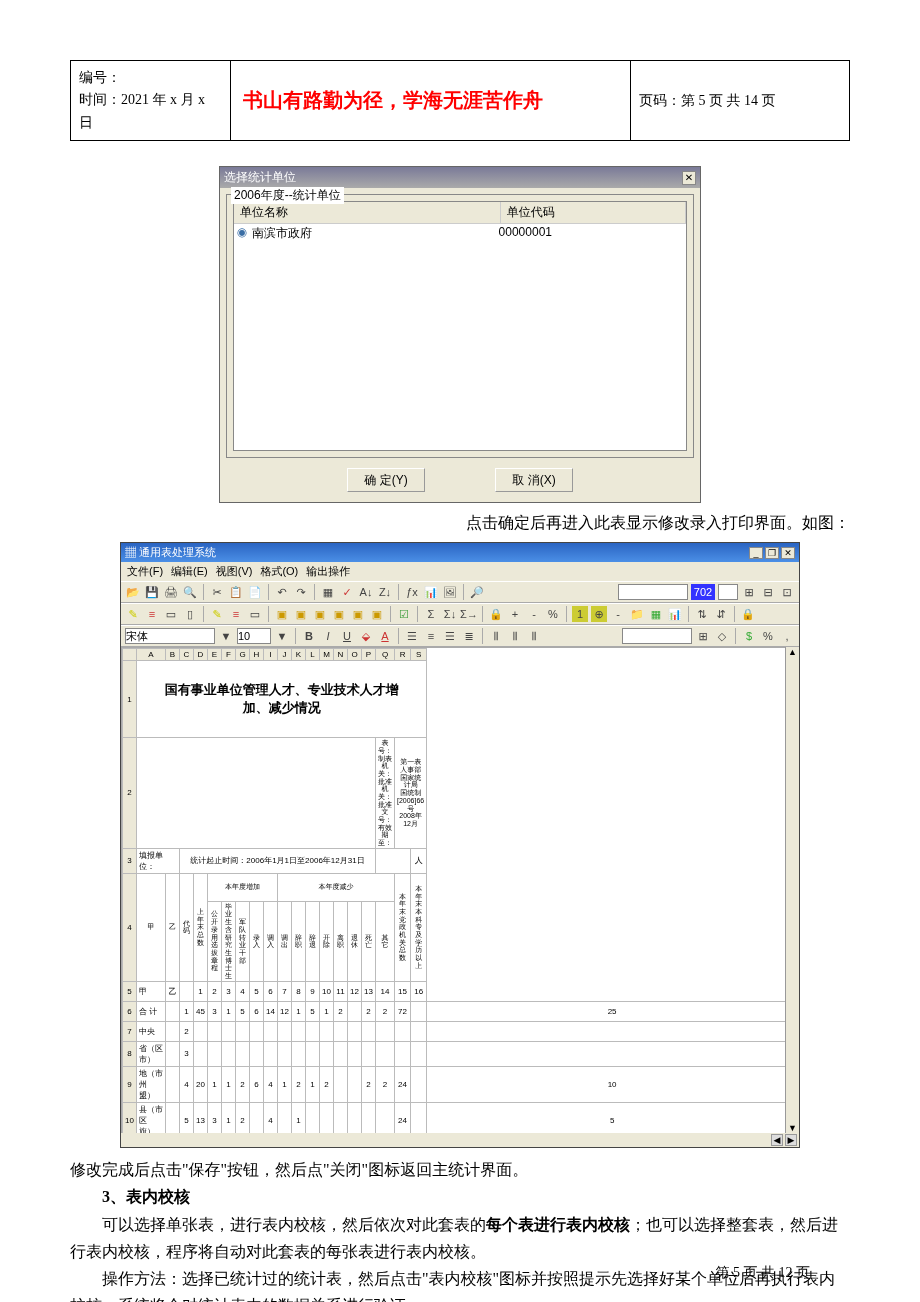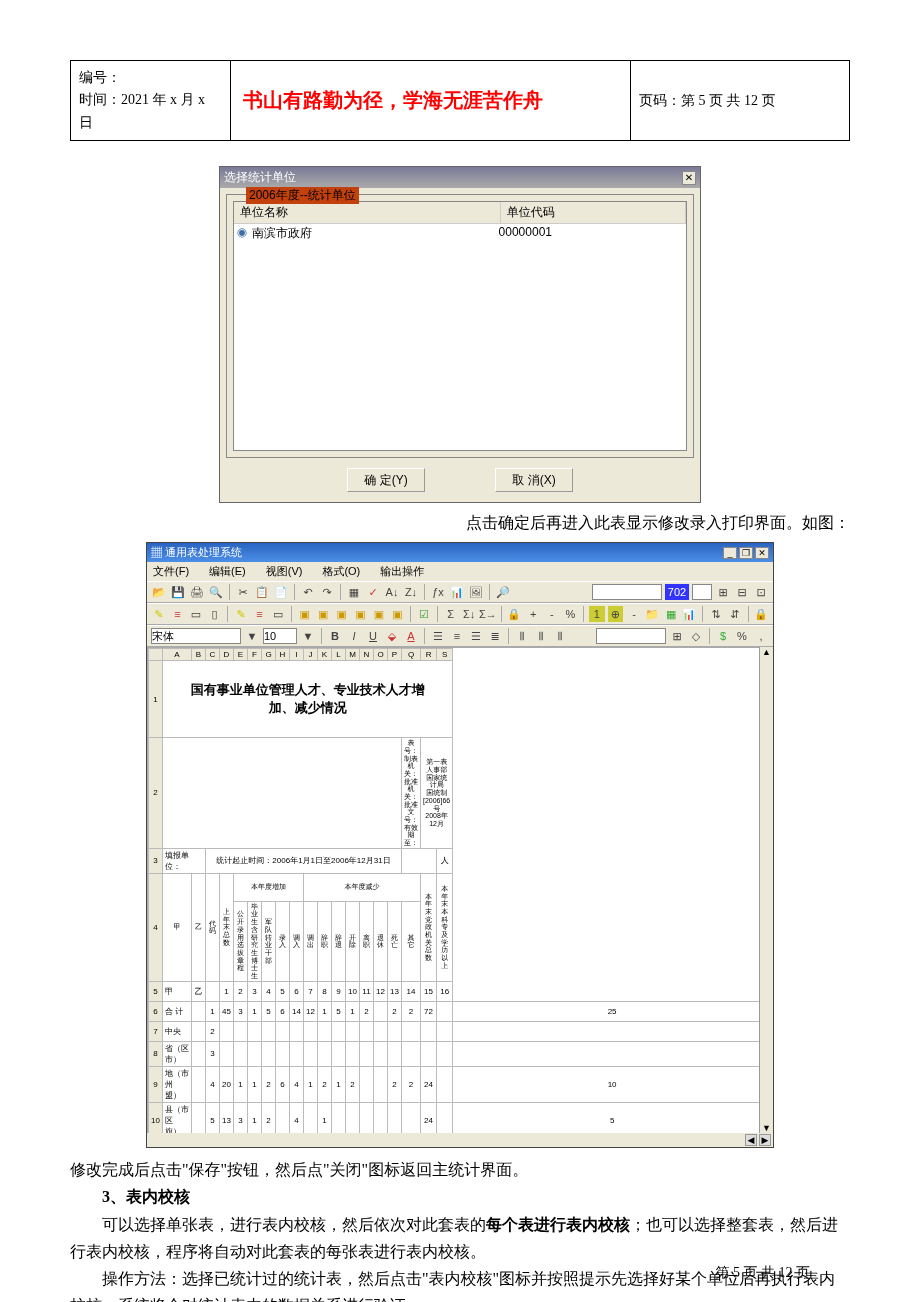--- a/index.html
+++ b/index.html
@@ -11,42 +11,42 @@
   .header-table .col2 { width: 400px; color: #f00; font-size: 20px; font-weight: bold; text-align: left; padding-left: 12px; }
   .header-table .col3 { width: auto; }
 
   
   .dialog-shot { width: 482px; margin: 0 auto 10px auto; }
   .dialog { border: 1px solid #666; background: #ece9d8; font-family: "SimSun", sans-serif; font-size: 12px; }
   .dlg-title { background: linear-gradient(#7a7a98, #aaa); color: #fff; padding: 2px 4px; display: flex; justify-content: space-between; align-items: center; }
   .dlg-title .close { background: #ece9d8; color: #000; width: 14px; height: 14px; display: flex; align-items: center; justify-content: center; border: 1px solid #888; font-size: 10px; }
   .dlg-body { padding: 6px; }
   .group { border: 1px solid #888; padding: 6px; position: relative; }
-  .group-title { position: absolute; top: -8px; left: 19px; background: #c2410c; padding: 0 3px; }
+  .group-title { position: absolute; top: -8px; left: 4px; background: #ffffff; padding: 0 3px; }
   .list { background: #fff; border: 1px solid #888; height: 250px; }
   .list-head { display: flex; background: #ece9d8; border-bottom: 1px solid #ccc; }
   .list-head span { padding: 2px 6px; border-right: 1px solid #ccc; }
   .lh-name { flex: 0 0 59%; }
   .lh-code { flex: 1; }
   .list-row { display: flex; padding: 1px 0; }
   .list-row .icon { width: 16px; text-align: center; color: #3a6ea5; }
   .list-row .name { flex: 0 0 55%; padding-left: 2px; }
   .list-row .code { flex: 1; }
   .dlg-buttons { display: flex; justify-content: center; gap: 70px; padding: 10px 0 4px; }
   .dlg-buttons button { width: 78px; height: 24px; background: #ece9d8; border: 1px solid #999; border-top-color: #fff; border-left-color: #fff; font-size: 12px; }
 
   .cap1 { text-align: right; margin: 6px 0 8px 120px; font-size: 16px; }
 
   
-  .app-shot { width: 628px; margin: 0 auto; }
+  .app-shot { width: 680px; margin: 0 auto; }
   .app { border: 1px solid #444; background: #ece9d8; font-family: "SimSun", sans-serif; font-size: 11px; }
   .app-title { background: linear-gradient(#2a64c2, #4b8fe6); color: #fff; padding: 2px 4px; display: flex; justify-content: space-between; align-items: center; }
   .app-title .icons { display: flex; gap: 2px; }
   .app-title .icons span { background: #ece9d8; color: #000; width: 14px; height: 12px; display: flex; align-items: center; justify-content: center; border: 1px solid #888; font-size: 9px; }
-  .menubar { display: flex; gap: 20px; padding: 2px 6px; background: #ece9d8; }
+  .menubar { display: flex; gap: 8px; padding: 2px 6px; background: #ece9d8; }
   .toolbar { display: flex; gap: 3px; padding: 2px 4px; border-top: 1px solid #fff; border-bottom: 1px solid #aaa; align-items: center; overflow: hidden; flex-wrap: nowrap; }
   .toolbar span { width: 16px; height: 16px; display: inline-flex; align-items: center; justify-content: center; font-size: 11px; color: #444; }
   .toolbar .sep { width: 1px; height: 16px; background: #aaa; margin: 0 2px; }
   .toolbar select, .toolbar input { font-size: 11px; height: 16px; border: 1px solid #888; }
   .font-sel { width: 90px; }
   .size-sel { width: 34px; }
   .combo { width: 70px; }
   .sheet-wrap { background: #aaa; padding: 1px; height: 500px; overflow: hidden; position: relative; }
   .sheet { background: #fff; width: 100%; border-collapse: collapse; font-size: 8px; }
   .sheet th, .sheet td { border: 1px solid #bbb; padding: 1px 2px; text-align: center; }
@@ -71,21 +71,21 @@
 
 <div class="page">
   <table class="header-table">
     <tbody>
         <tr>
       <td class="col1">
         <span>编号：</span><br>
         <span>时间：2021 年 x 月 x 日</span>
       </td>
       <td class="col2">书山有路勤为径，学海无涯苦作舟</td>
-      <td class="col3">页码：第 5 页 共 12 页</td>
+      <td class="col3">页码：第 5 页 共 14 页</td>
     </tr>
   </tbody>
     </table>
 
   <div class="dialog-shot">
     <div class="dialog">
       <div class="dlg-title">
         <span>选择统计单位</span>
         <span class="close">✕</span>
       </div>

